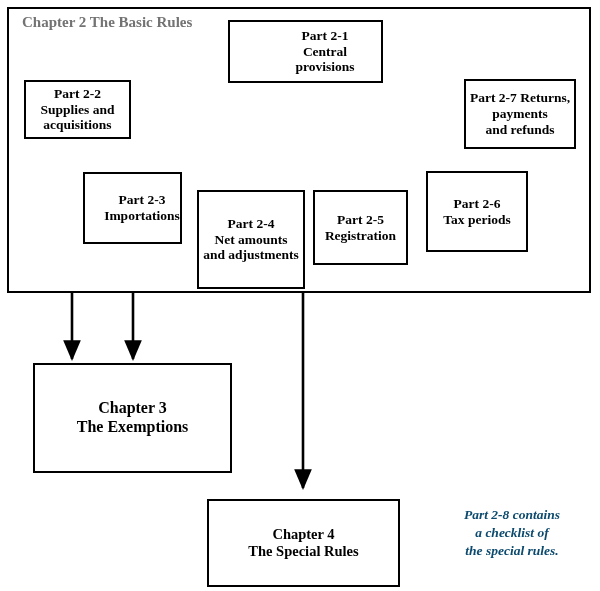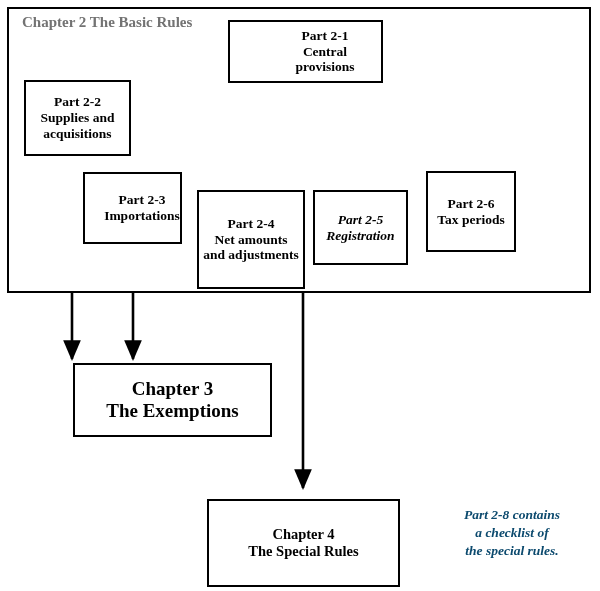--- a/index.html
+++ b/index.html
@@ -57,27 +57,27 @@
     position: absolute;
     left: 22px;
     top: 14px;
     font-weight: bold;
     font-size: 15px;
     color: #737373;
     z-index: 3;
     white-space: nowrap;
   }
   #part-2-1      { left: 228px; top: 20px;  width: 155px; height: 63px; font-size: 13.5px; padding-left: 39px; }
-  #part-2-2      { left: 24px;  top: 80px;  width: 107px; height: 76px; font-size: 13.5px; }
+  #part-2-2      { left: 24px;  top: 80px;  width: 107px; height: 59px; font-size: 13.5px; }
   #part-2-7      { left: 464px; top: 79px;  width: 112px; height: 70px; font-size: 13.5px; }
   #part-2-3      { left: 83px;  top: 172px; width: 99px;  height: 72px; font-size: 13.5px; padding-left: 19px; }
   #part-2-4      { left: 197px; top: 190px; width: 108px; height: 99px; font-size: 13.5px; }
-  #part-2-5      { left: 313px; top: 190px; width: 95px;  height: 75px; font-size: 13.5px; font-style: italic; }
-  #part-2-6      { left: 426px; top: 171px; width: 90px;  height: 81px; font-size: 13.5px; }
-  #chapter-3     { left: 33px;  top: 363px; width: 199px; height: 74px; font-size: 19px; margin-left: 40px; }
+  #part-2-5      { left: 313px; top: 190px; width: 95px;  height: 75px; font-size: 13.5px; }
+  #part-2-6      { left: 426px; top: 171px; width: 102px;  height: 81px; font-size: 13.5px; }
+  #chapter-3     { left: 33px;  top: 363px; width: 199px; height: 110px; font-size: 16px; }
   #chapter-4     { left: 207px; top: 499px; width: 193px; height: 88px;  font-size: 14.5px; }
   #note-2-8 {
     position: absolute;
     left: 437px;
     top: 506px;
     width: 150px;
     font-style: italic;
     font-weight: bold;
     font-size: 13.5px;
     line-height: 1.35;
@@ -145,20 +145,25 @@
   <div class="node" id="part-2-5">
     <span class="lbl">Part 2-5
 Registration</span>
   </div>
 
   <div class="node" id="part-2-6">
     <span class="lbl">Part 2-6
 Tax periods</span>
   </div>
 
+  <div class="node" id="part-2-7">
+    <span class="lbl">Part 2-7 Returns,
+payments
+and refunds</span>
+  </div>
 
   <div class="node" id="chapter-3">
     <span class="lbl">Chapter 3
 The Exemptions</span>
   </div>
 
   <div class="node" id="chapter-4">
     <span class="lbl">Chapter 4
 The Special Rules</span>
   </div>

